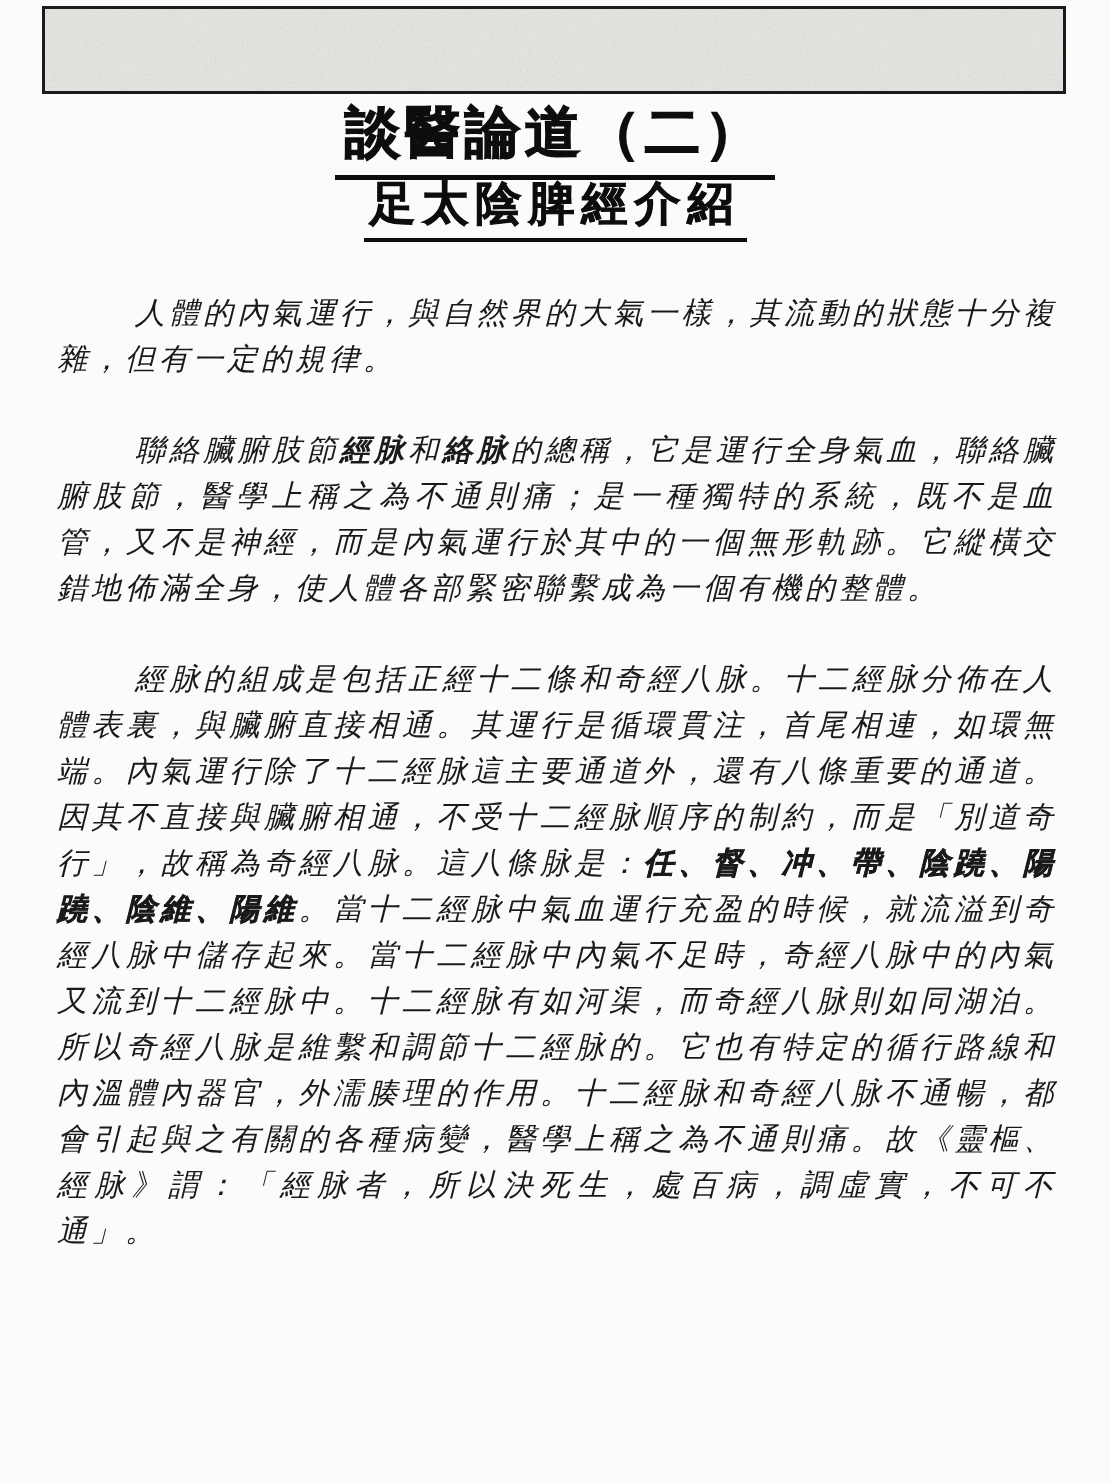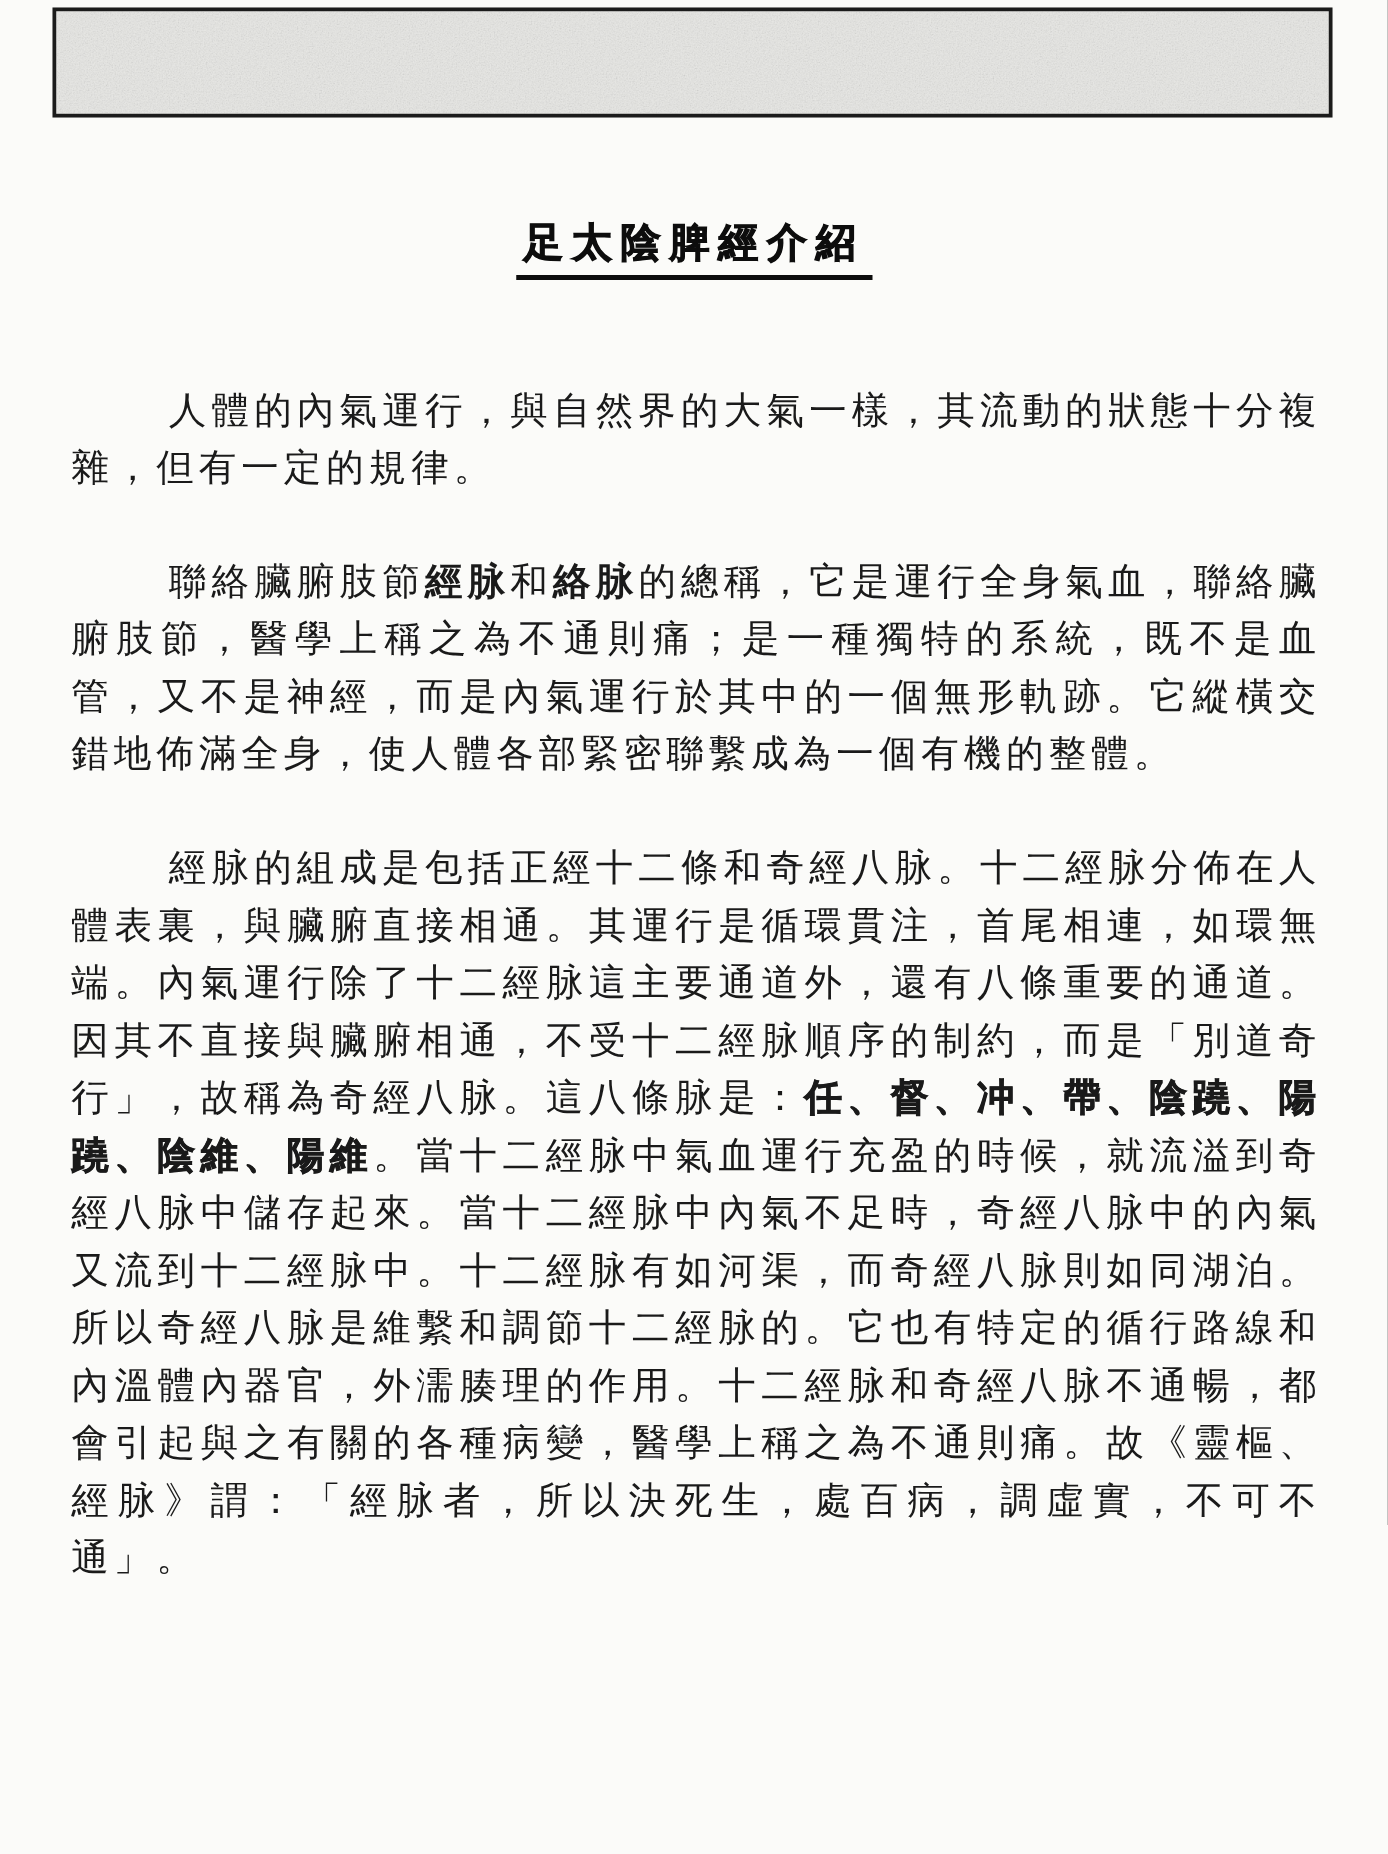--- a/index.html
+++ b/index.html
@@ -42,62 +42,66 @@
     font-weight:900;
     letter-spacing:5px;
     color:#0d0d0d;
     padding:0 10px 5px 10px;
     border-bottom:5px solid #0d0d0d;
     -webkit-text-stroke:1.5px #0d0d0d;
   }
   .sub-row{position:absolute;left:0;top:173px;width:100%;text-align:center;}
   .sub-title{
     display:inline-block;
-    font-size:32px;
+    font-size:46px;
     font-weight:800;
     letter-spacing:7px;
     color:#0d0d0d;
     padding:0 6px 3px 6px;
     border-bottom:4px solid #0d0d0d;
     -webkit-text-stroke:0.8px #0d0d0d;
   }
   
   .content{
     position:absolute;
     left:57px;top:290px;
     width:1000px;
     font-size:30px;
     line-height:46px;
     letter-spacing:4px;
     text-align:justify;
     color:#1a1a1a;
   }
   .para{
-    margin:16px 0 45px 0;
+    margin:0 0 45px 0;
     text-indent:78px;
+    font-style:italic;
   }
   .para:last-child{margin-bottom:0;}
   .b{font-weight:700;-webkit-text-stroke:0.6px #1a1a1a;}
   .alt{font-weight:600;}
 </style>
 </head>
 <body>
 
 <div class="page">
 
   <div class="header-box">
     <svg class="noise" width="100%" height="100%" preserveAspectRatio="none" aria-hidden="true">
       <filter id="paperNoise" x="0" y="0" width="100%" height="100%">
         <feTurbulence type="fractalNoise" baseFrequency="0.85" numOctaves="2" seed="7" stitchTiles="stitch"></feTurbulence>
         <feColorMatrix type="saturate" values="0"></feColorMatrix>
       </filter>
       <rect width="100%" height="100%" filter="url(#paperNoise)" opacity="0.30"></rect>
     </svg>
   </div>
 
+  <div class="title-row">
+    <span class="main-title">談醫論道（二）</span>
+  </div>
 
   <div class="sub-row">
     <span class="sub-title">足太陰脾經介紹</span>
   </div>
 
   <div class="content">
 
   <div class="para"><span>人體的內氣運行，與自然界的大氣一樣，其流動的狀態十分複雜，但有一定的規律。</span></div>
       <div class="para"><span>聯絡臟腑肢節</span><span class="alt">經脉</span><span>和</span><span class="alt">絡脉</span><span>的總稱，它是運行全身氣血，聯絡臟腑肢節，醫學上稱之為不通則痛；是一種獨特的系統，既不是血管，又不是神經，而是內氣運行於其中的一個無形軌跡。它縱橫交錯地佈滿全身，使人體各部緊密聯繫成為一個有機的整體。</span></div>
       <div class="para"><span>經脉的組成是包括正經十二條和奇經八脉。十二經脉分佈在人體表裏，與臟腑直接相通。其運行是循環貫注，首尾相連，如環無端。內氣運行除了十二經脉這主要通道外，還有八條重要的通道。因其不直接與臟腑相通，不受十二經脉順序的制約，而是「別道奇行」，故稱為奇經八脉。這八條脉是：</span><span class="b">任、督、冲、帶、陰蹺、陽蹺、陰維、陽維</span><span>。當十二經脉中氣血運行充盈的時候，就流溢到奇經八脉中儲存起來。當十二經脉中內氣不足時，奇經八脉中的內氣又流到十二經脉中。十二經脉有如河渠，而奇經八脉則如同湖泊。所以奇經八脉是維繫和調節十二經脉的。它也有特定的循行路線和內溫體內器官，外濡腠理的作用。十二經脉和奇經八脉不通暢，都會引起與之有關的各種病變，醫學上稱之為不通則痛。故《靈樞、經脉》謂：「經脉者，所以決死生，處百病，調虛實，不可不通」。</span></div>

